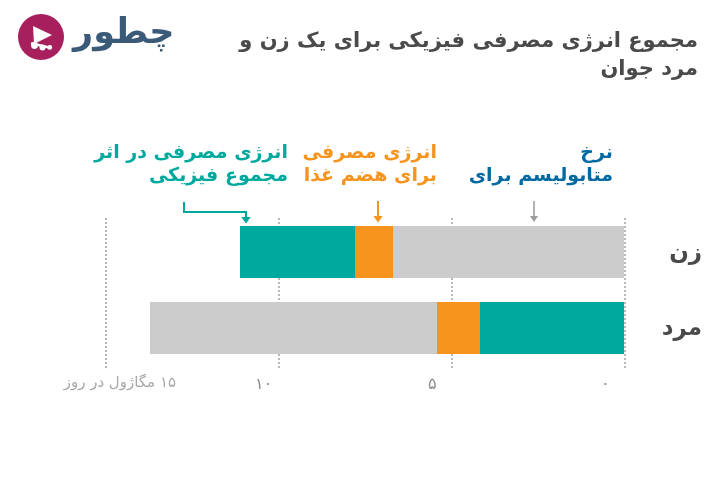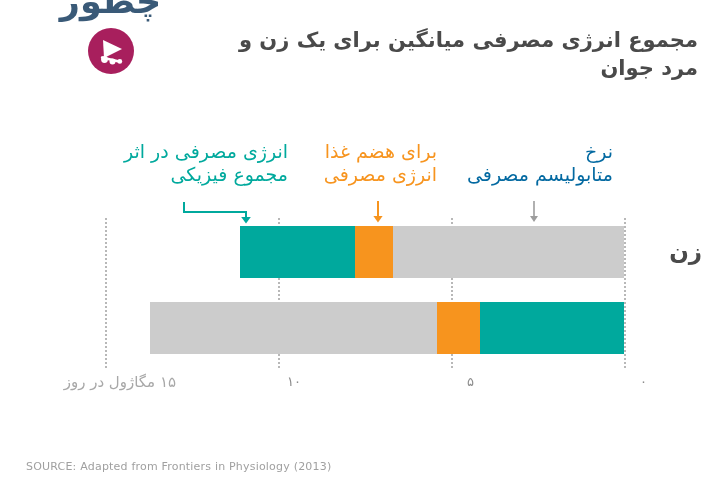--- a/index.html
+++ b/index.html
@@ -6,34 +6,34 @@
   body{
     width:720px;height:500px;background:#ffffff;overflow:hidden;
     font-family:"DejaVu Sans","Liberation Sans",sans-serif;
     position:relative;
   }
   #stage{position:absolute;inset:0;width:720px;height:500px;}
 
   
   .header{position:absolute;left:0;top:0;width:720px;height:88px;}
   .logo-wrap{position:absolute;left:18px;top:14px;width:185px;height:60px;
-    display:flex;align-items:center;justify-content:flex-end;gap:9px;direction:rtl;flex-direction:column;}
+    display:flex;justify-content:flex-end;gap:9px;direction:rtl;}
   .logo-text{font-size:35px;font-weight:bold;color:#3a5a78;line-height:1;
     letter-spacing:-1px;direction:rtl;}
   .logo-mark{width:46px;height:46px;border-radius:50%;background:#a81f5d;
     position:relative;flex:0 0 auto;}
   .logo-mark svg{position:absolute;left:0;top:0;}
 
   .title{position:absolute;right:22px;top:26px;width:480px;text-align:right;
     direction:rtl;font-size:21px;font-weight:bold;color:#4a4a4a;line-height:1.35;
     letter-spacing:0px;}
 
   
   .callout{position:absolute;text-align:right;direction:rtl;
-    font-size:19px;font-weight:normal;line-height:1.22;}
+    font-size:19px;font-weight:bold;line-height:1.22;}
   .callout.teal{color:#00a99d;right:432px;top:140px;width:220px;}
   .callout.orange{color:#f7941e;right:283px;top:140px;width:140px;}
   .callout.gray{color:#0369a1;right:107px;top:140px;width:160px;}
 
   .leader{position:absolute;}
 
   
   .plot{position:absolute;left:0;top:0;width:720px;height:500px;
     pointer-events:none;}
   .gridline{position:absolute;top:218px;height:150px;width:0;
@@ -41,22 +41,22 @@
 
   .bar{position:absolute;height:52px;}
   .seg{position:absolute;top:0;height:52px;}
   .seg.teal{background:#00a99d;}
   .seg.orange{background:#f7941e;}
   .seg.gray{background:#cccccc;}
 
   .cat-label{position:absolute;right:18px;width:60px;text-align:right;
     direction:rtl;font-size:23px;font-weight:bold;color:#4a4a4a;}
 
-  .tick{position:absolute;top:374px;width:46px;text-align:right;
-    font-size:13px;color:#8c8c8c;direction:rtl;}
+  .tick{position:absolute;top:374px;width:46px;text-align:left;
+    font-size:16px;color:#8c8c8c;direction:rtl;}
 
   .axis-note{position:absolute;left:36px;top:372px;width:140px;
     text-align:right;direction:rtl;font-size:15px;color:#a8a8a8;line-height:1.45;}
 
   .source{position:absolute;left:26px;top:460px;font-size:11px;color:#a0a0a0;
     letter-spacing:.2px;}
 </style>
 </head>
 <body>
 
@@ -70,36 +70,36 @@
         <svg width="46" height="46" viewBox="0 0 46 46" aria-hidden="true">
           <path d="M15 12 L34 21 L16 30 Z" fill="#ffffff"></path>
           <circle cx="16.5" cy="31.5" r="3.4" fill="#ffffff"></circle>
           <circle cx="24.5" cy="33.5" r="3.0" fill="#ffffff"></circle>
           <circle cx="31.8" cy="33.4" r="2.4" fill="#ffffff"></circle>
           <path d="M14 29.5 L31 33.5" stroke="#ffffff" stroke-width="2.4" fill="none" stroke-linecap="round"></path>
         </svg>
       </span>
     </div>
 
-    <div class="title">مجموع انرژی مصرفی میانگین برای یک زن و مرد جوان</div>
+    <div class="title">مجموع انرژی مصرفی فیزیکی برای یک زن و مرد جوان</div>
   </div>
 
   <div class="callout teal">
     <div>انرژی مصرفی در اثر</div>
     <div>مجموع فیزیکی</div>
   </div>
 
   <div class="callout orange">
+    <div>انرژی مصرفی</div>
     <div>برای هضم غذا</div>
-    <div>انرژی مصرفی</div>
   </div>
 
   <div class="callout gray">
     <div>نرخ</div>
-    <div>متابولیسم مصرفی</div>
+    <div>متابولیسم برای</div>
   </div>
 
   <svg class="leader" style="left:180px;top:196px;" width="150" height="32" aria-hidden="true">
     <path d="M4 6 L4 16 L66 16 L66 22" stroke="#00a99d" stroke-width="2" fill="none"></path>
     <path d="M61.2 21 L66 27.5 L70.8 21 Z" fill="#00a99d"></path>
   </svg>
 
   <svg class="leader" style="left:368px;top:200px;" width="24" height="26" aria-hidden="true">
     <path d="M10 1 L10 17" stroke="#f7941e" stroke-width="2" fill="none"></path>
     <path d="M5.4 16 L10 22.5 L14.6 16 Z" fill="#f7941e"></path>
@@ -122,25 +122,25 @@
       <div class="seg orange" style="left:115px;width:38px;"></div>
       <div class="seg gray" style="left:153px;width:231px;"></div>
     </div>
     <div class="cat-label" style="top:238px;">زن</div>
 
     <div class="bar" style="left:150px;top:302px;width:474px;">
       <div class="seg gray" style="left:0px;width:287px;"></div>
       <div class="seg orange" style="left:287px;width:43px;"></div>
       <div class="seg teal" style="left:330px;width:144px;"></div>
     </div>
+    <div class="cat-label" style="top:314px;">مرد</div>
 
     <div class="tick" style="left:255px;">۱۰</div>
     <div class="tick" style="left:428px;">۵</div>
     <div class="tick" style="left:601px;">۰</div>
 
     <div class="axis-note">
       <div>۱۵ مگاژول در روز</div>
     </div>
   </div>
 
-  <div class="source">SOURCE: Adapted from Frontiers in Physiology (2013)</div>
 
 </div>
 
 </body></html>

